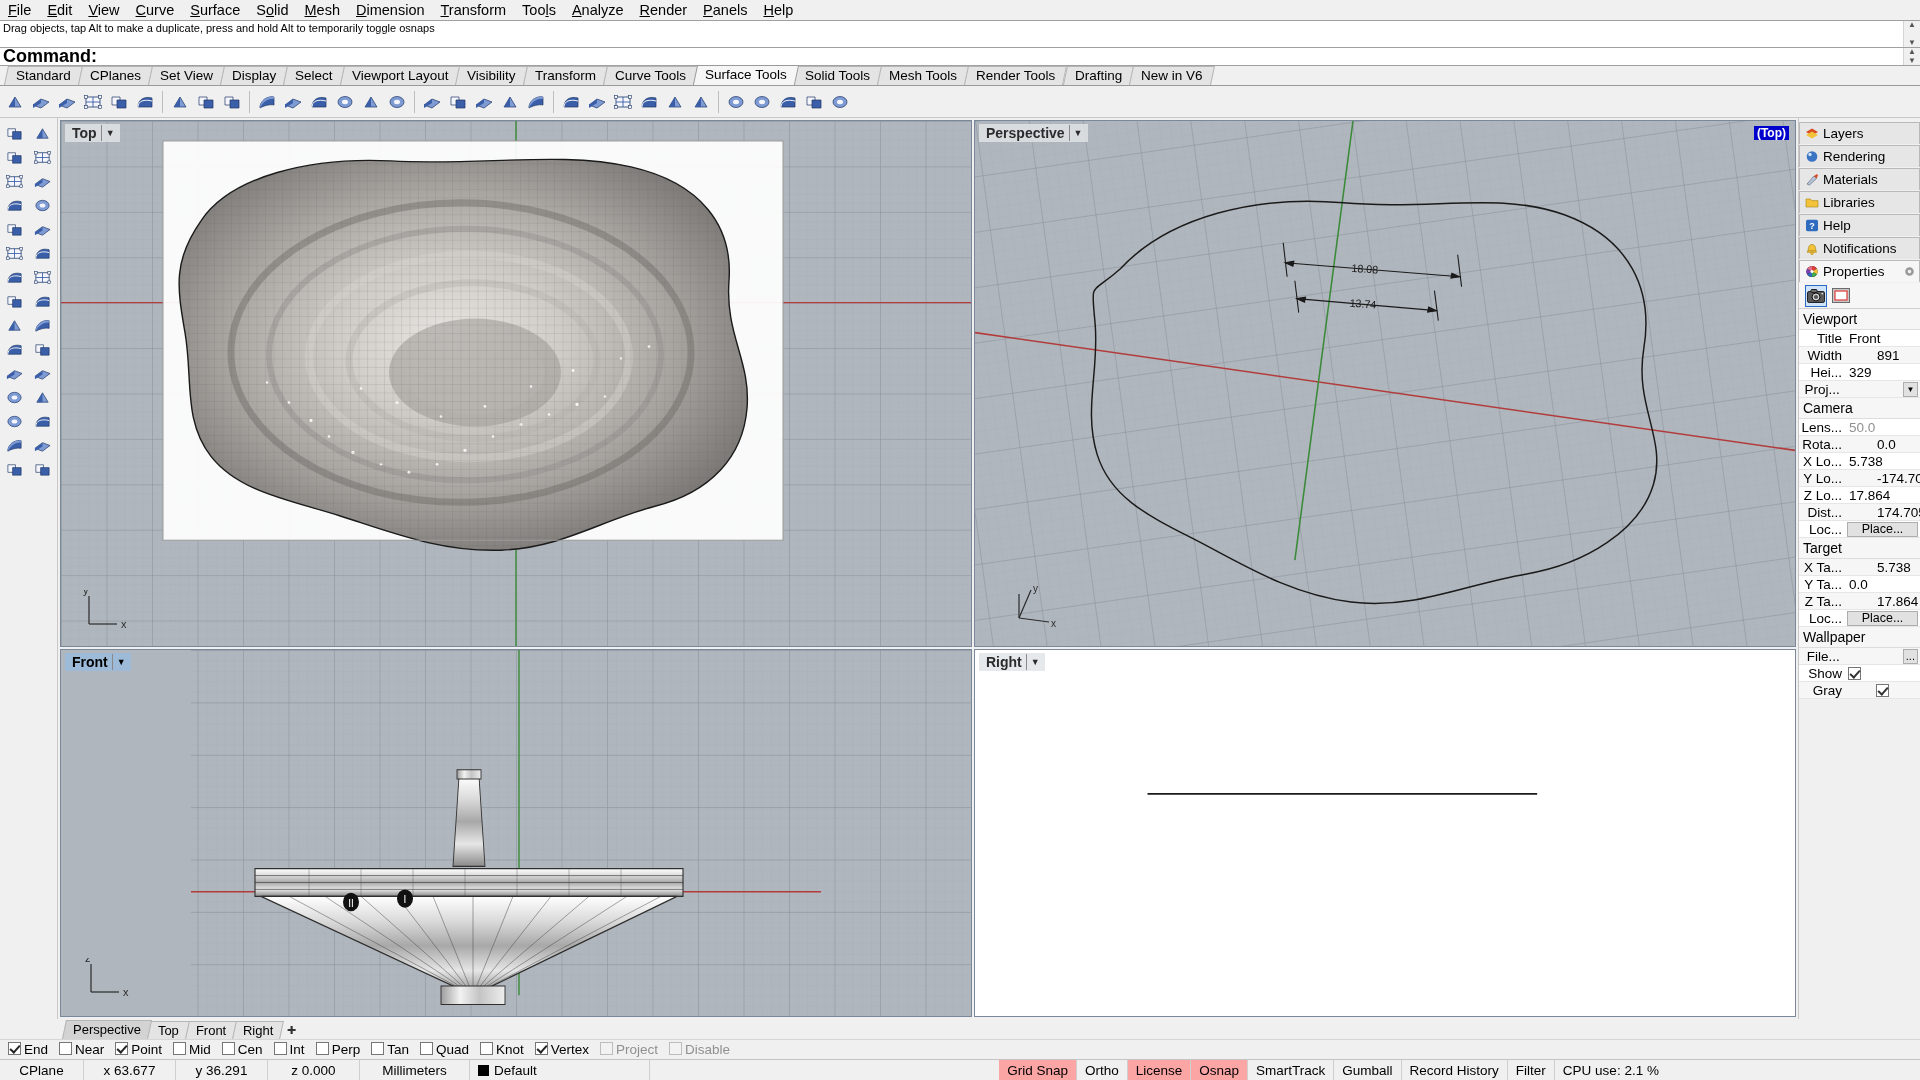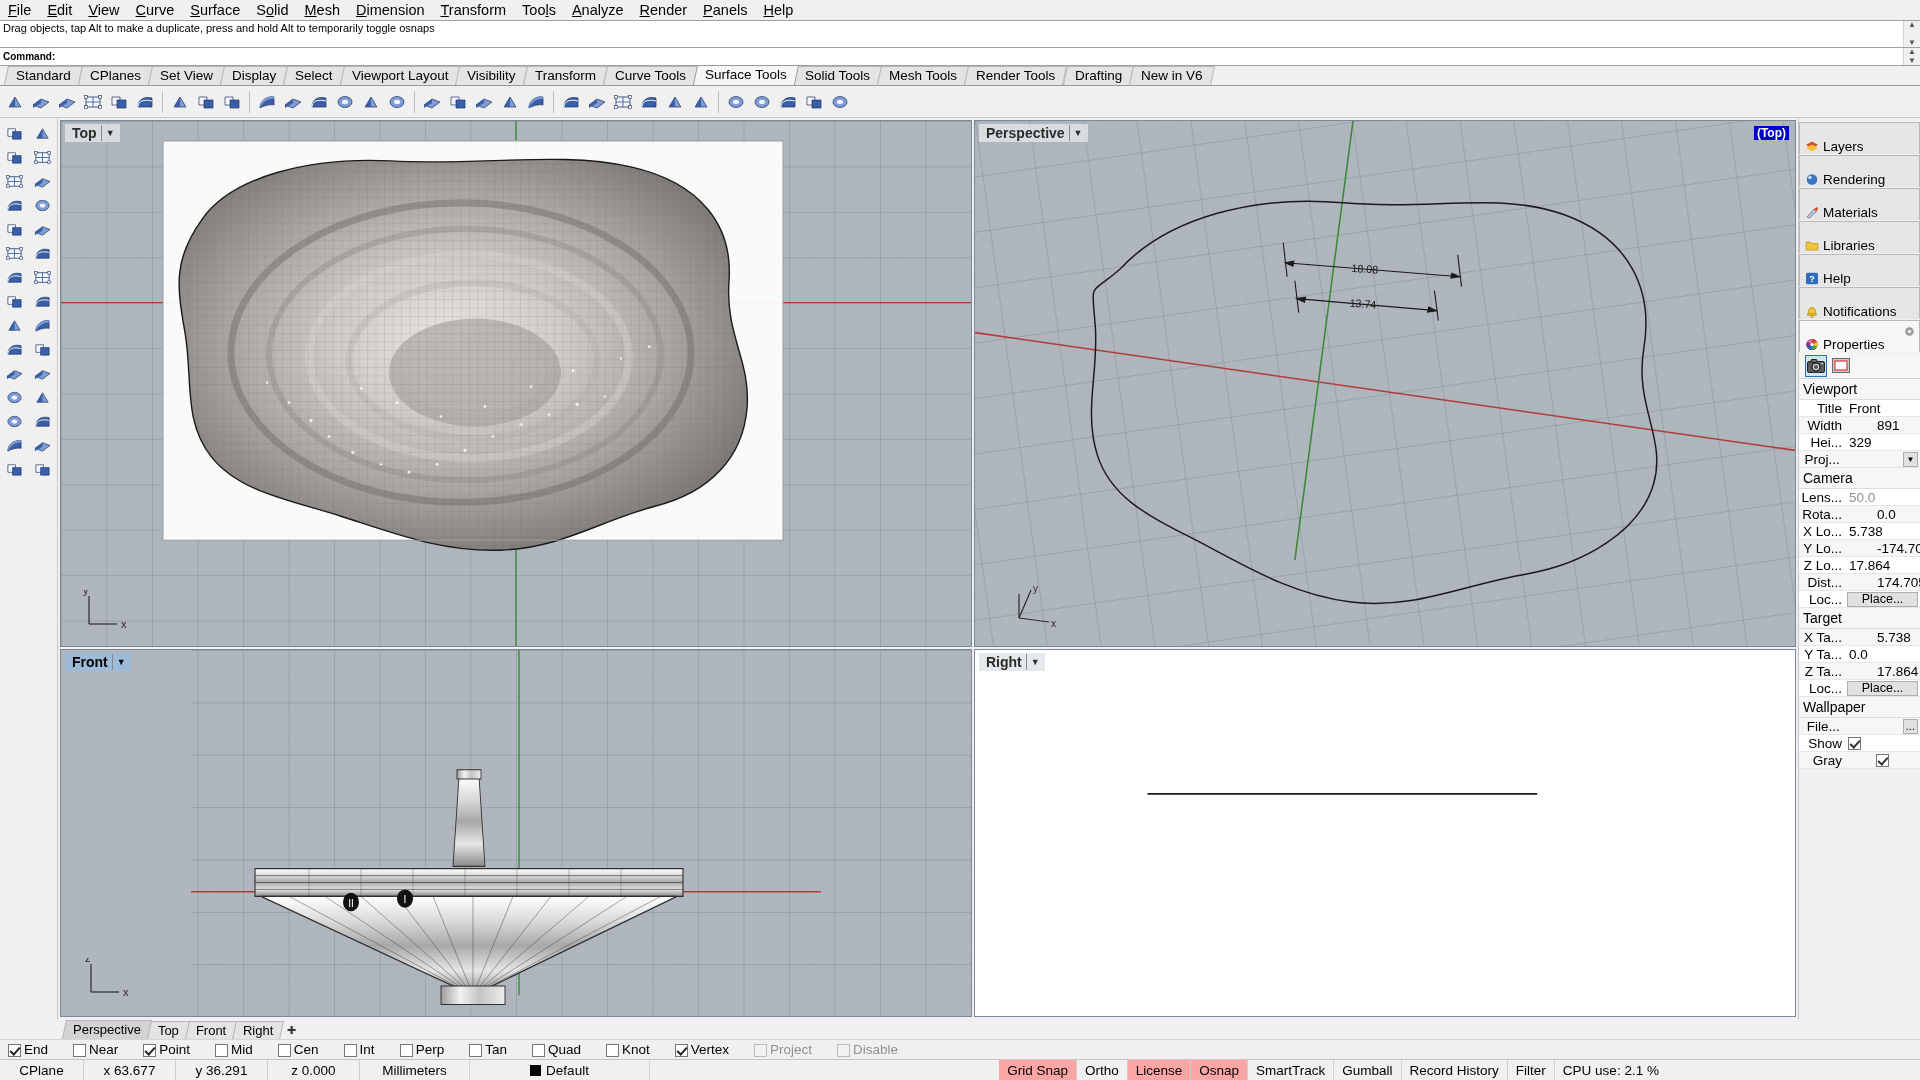--- a/index.html
+++ b/index.html
@@ -34,21 +34,21 @@
   
   .cmdhistory {
     background: #ffffff; border: 1px solid #a0a0a0; border-left:0; border-right:0;
     height: 28px; position: relative; flex: none; padding-left: 3px;
   }
   .cmdhistory .ln { font-size: 11px; line-height: 14px; color: #000; white-space: nowrap; }
   .cmdprompt {
     background: #ffffff; height: 18px; border-bottom: 1px solid #a0a0a0;
     display: flex; align-items: center; padding-left: 3px; position: relative; flex: none;
   }
-  .cmdprompt .lbl { font-size: 10px; font-weight: bold; color: #000; }
+  .cmdprompt .lbl { font-size: 18px; font-weight: bold; color: #000; }
   .cmdscroll {
     position: absolute; right: 0; top: 0; width: 17px; height: 100%;
     background: #f0f0f0; border-left: 1px solid #d4d4d4;
     display: flex; flex-direction: column; justify-content: space-between; align-items: center;
   }
   .cmdscroll .ar { font-size: 8px; color: #555; line-height: 8px; }
 
   
   .tabstrip {
     height: 20px; background: #f0f0f0; display: flex; align-items: flex-end;
@@ -107,21 +107,21 @@
 
   .grid-svg, .content-svg { position:absolute; inset:0; width:100%; height:100%; }
 
   
   .rightpanel {
     width: 122px; flex: none; background: #f0f0f0; display: flex; flex-direction: column;
     border-left: 1px solid #c8c8c8;
   }
   .paneltabs { padding-top: 4px; }
   .ptab {
-    height: 32px; display: flex; align-items: flex-end; gap: 4px; padding-left: 4px;
+    height: 22px; display: flex; align-items: center; gap: 4px; padding-left: 4px;
     font-size: 13.5px; color: #000; background: #e6e6e6;
     border: 1px solid #b9b9b9; border-bottom: none; position: relative;
     margin-bottom: 1px;
   }
   .ptab.active { background: #f6f6f6; }
   .ptab .pico { width: 15px; height: 15px; flex: none; display:flex; align-items:center; justify-content:center; }
   .ptab .gear { position:absolute; right: 3px; top: 4px; width: 13px; height: 13px; }
 
   .proptoolrow {
     height: 26px; display: flex; align-items: center; gap: 3px; padding: 2px 0 2px 6px;
@@ -166,21 +166,21 @@
   }
   .viewtabs .vt span { display:inline-block; transform: skewX(12deg); }
   .viewtabs .vt.active { background: #d3d3d3; height: 19px; }
   .viewtabs .vtplus { width:20px; text-align:center; font-size:11px; color:#333; line-height:18px;}
 
   
   .osnapbar {
     height: 20px; background: #f0f0f0; display: flex; align-items: center;
     padding-left: 8px; flex: none; border-top: 1px solid #d6d6d6;
   }
-  .osnapitem { display: flex; align-items: flex-end; gap: 3px; margin-right: 25px; font-size: 13.5px; color: #000; }
+  .osnapitem { display: flex; align-items: flex-start; gap: 3px; margin-right: 11px; font-size: 13.5px; color: #000; }
   .osnapitem.off { color: #909090; }
   .osnapitem .box { width: 13px; height: 13px; border: 1px solid #767676; background:#fff; position:relative; flex:none; }
   .osnapitem.off .box { border-color:#bdbdbd; background:#f2f2f2; }
   .osnapitem .box.on::after {
     content:''; position:absolute; left:3px; top:0px; width:4px; height:8px;
     border: solid #222; border-width: 0 2px 2px 0; transform: rotate(42deg);
   }
 
   
   .statusbar {
@@ -1152,21 +1152,21 @@
         <span>Disable</span>
       </div>
     </div>
 
   <div class="statusbar">
     <div class="cell" style="width:84px">CPlane</div>
     <div class="cell" style="width:92px">x 63.677</div>
     <div class="cell" style="width:92px">y 36.291</div>
     <div class="cell" style="width:92px">z 0.000</div>
     <div class="cell" style="width:110px">Millimeters</div>
-    <div class="cell" style="width:180px; justify-content:center">
+    <div class="cell" style="width:180px; justify-content:flex-start">
       <div class="swatch"></div>
       <span>Default</span>
     </div>
     <div style="flex:1"></div>
     <div id="statusmodes" style="display:flex">
         <div class="cell onmode">Grid Snap</div>
         <div class="cell">Ortho</div>
         <div class="cell onmode">License</div>
         <div class="cell onmode">Osnap</div>
         <div class="cell">SmartTrack</div>

